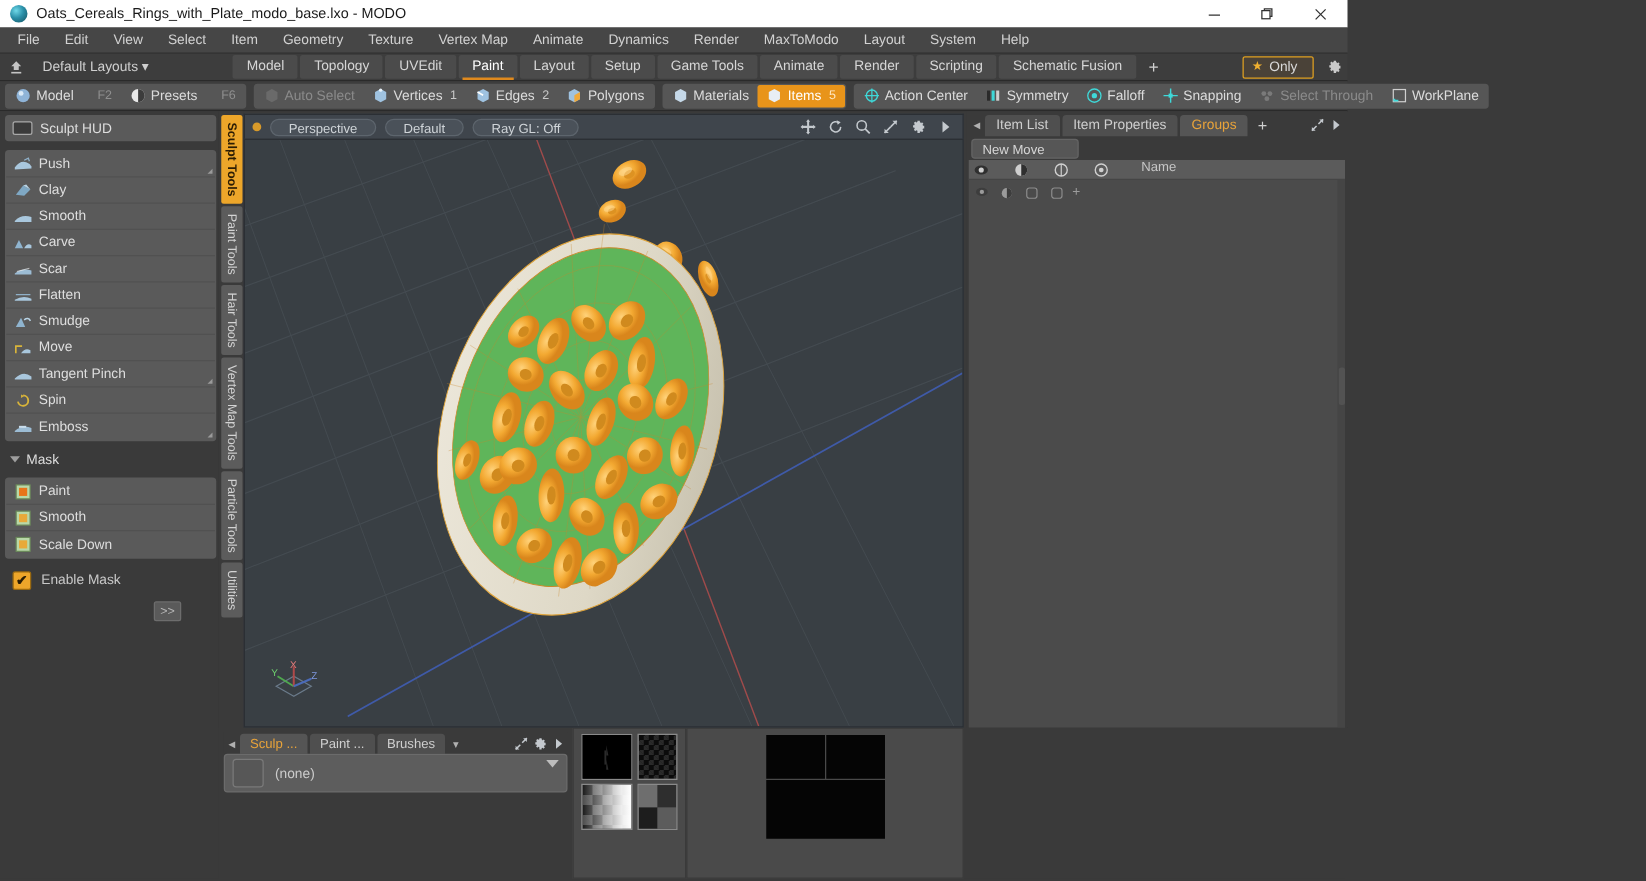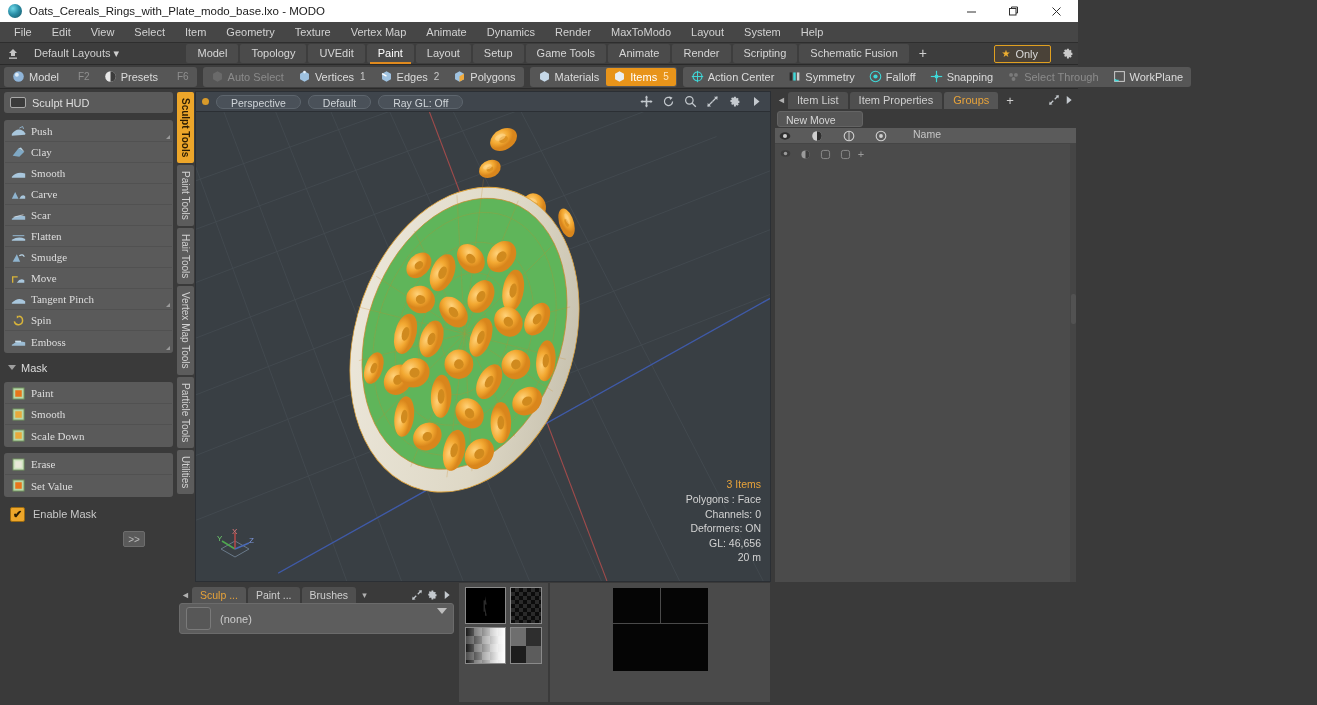--- a/index.html
+++ b/index.html
@@ -90,21 +90,21 @@
   .mbtn.sel .num { color: #ffe6c0; }
   .gicon { width: 13px; height: 13px; flex: 0 0 13px; }
   .f-key { color: #8f8f8f; font-size: 10px; margin-left: 15px; }
 
   
   .main { flex: 1 1 auto; display: flex; min-height: 0; background: #3a3a3a; }
 
   
   .leftpanel { width: 175px; flex: 0 0 175px; display: flex; flex-direction: column; background: #3a3a3a; }
   .lp-body { flex: 1 1 auto; padding: 3px 2px 0 4px; overflow: hidden; }
-  .tool-box { background: #5a5a5a; border-radius: 3px; margin-bottom: 6px; padding: 1px; font-family: Liberation Serif, serif; }
+  .tool-box { background: #5a5a5a; border-radius: 3px; margin-bottom: 6px; padding: 1px; }
   .tool-row {
     height: 21px; display: flex; align-items: center; gap: 5px; padding: 0 6px;
     color: #dedede; font-size: 11px; position: relative; border-bottom: 1px solid #515151;
   }
   .tool-row:last-child { border-bottom: none; }
   .tool-row .tico { width: 15px; height: 13px; flex: 0 0 15px; }
   .tool-row .corner {
     position: absolute; right: 2px; bottom: 2px; width: 0; height: 0;
     border-left: 4px solid transparent; border-bottom: 4px solid #9a9a9a;
   }
@@ -557,36 +557,20 @@
           </div>
           <div class="tool-row">
             <svg class="tico" viewBox="0 0 14 14">
                 <rect x="1" y="1" width="12" height="12" fill="#b8d8a8" stroke="#6a8a5a"></rect>
                 <rect x="3.5" y="3.5" width="7" height="7" fill="#e8a93a"></rect>
               </svg>
             <span>Scale Down</span>
           </div>
         </div>
 
-        <div class="tool-box">
-          <div class="tool-row">
-            <svg class="tico" viewBox="0 0 14 14">
-                <rect x="1" y="1" width="12" height="12" fill="#cfe4c0" stroke="#6a8a5a"></rect>
-                <rect x="3.5" y="3.5" width="7" height="7" fill="#e8e8d8"></rect>
-              </svg>
-            <span>Erase</span>
-          </div>
-          <div class="tool-row">
-            <svg class="tico" viewBox="0 0 14 14">
-                <rect x="1" y="1" width="12" height="12" fill="#b8d8a8" stroke="#6a8a5a"></rect>
-                <rect x="3.5" y="3.5" width="7" height="7" fill="#e8751a"></rect>
-              </svg>
-            <span>Set Value</span>
-          </div>
-        </div>
 
         <div class="chk-row">
           <span class="chk">✔</span>
           <span>Enable Mask</span>
         </div>
 
         <div class="dbl-arrow">&gt;&gt;</div>
       </div>
     </div>
 
@@ -848,28 +832,20 @@
                     <ellipse rx="18" ry="12"></ellipse>
                     <ellipse rx="6" ry="4" fill="#d08a1e"></ellipse>
                   </g>
               </g>
             </g>
           </g>
 
           <g opacity="0"></g>
         </svg>
 
-        <div class="vp-info">
-          <div class="items-count">3 Items</div>
-          <div>Polygons : Face</div>
-          <div>Channels: 0</div>
-          <div>Deformers: ON</div>
-          <div>GL: 46,656</div>
-          <div>20 m</div>
-        </div>
 
         <svg class="axis-gizmo" viewBox="0 0 44 42">
           <path d="M22 30 L8 22 L22 14 L36 22 Z" fill="none" stroke="#6a7a8a" stroke-width="1"></path>
           <line x1="22" y1="22" x2="9" y2="14" stroke="#4fa84f" stroke-width="1.6"></line>
           <line x1="22" y1="22" x2="22" y2="6" stroke="#b04a4a" stroke-width="1.6"></line>
           <line x1="22" y1="22" x2="36" y2="16" stroke="#4a6ab8" stroke-width="1.6"></line>
           <text x="4" y="14" fill="#6fcf6f" font-size="8" font-family="Liberation Sans, sans-serif">Y</text>
           <text x="19" y="7" fill="#e07a7a" font-size="8" font-family="Liberation Sans, sans-serif">X</text>
           <text x="36" y="16" fill="#7f99e0" font-size="8" font-family="Liberation Sans, sans-serif">Z</text>
         </svg>

